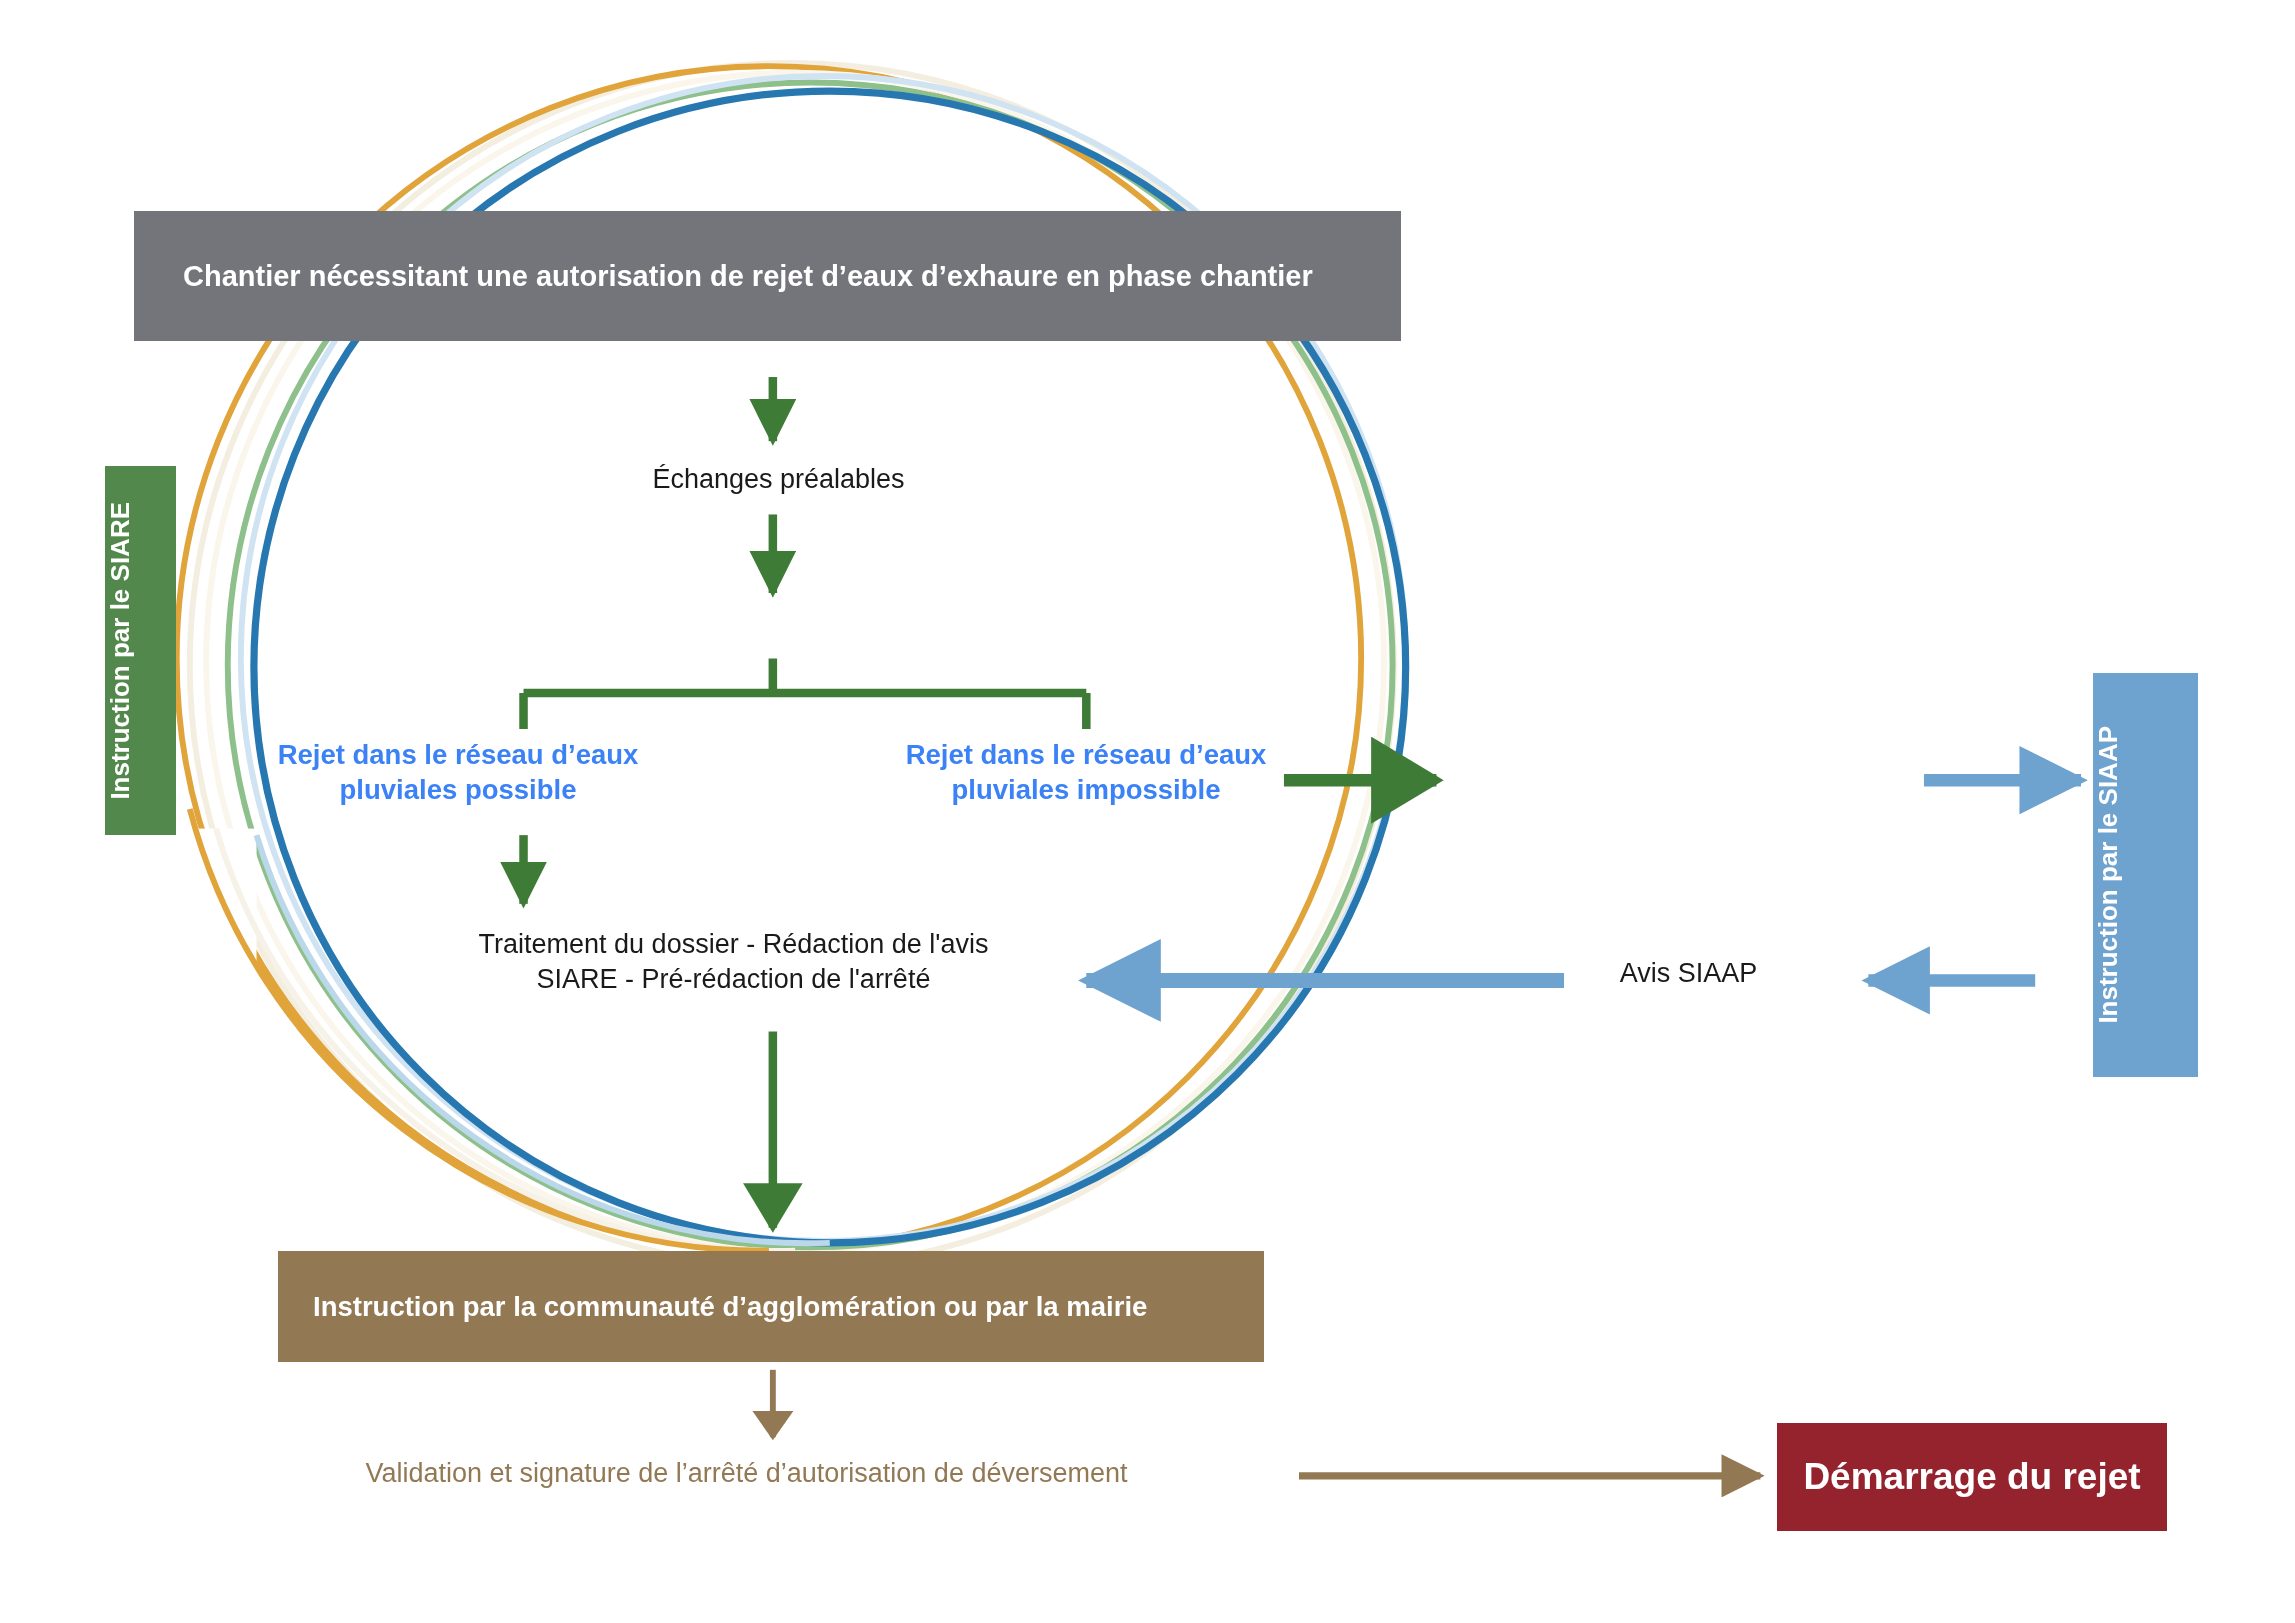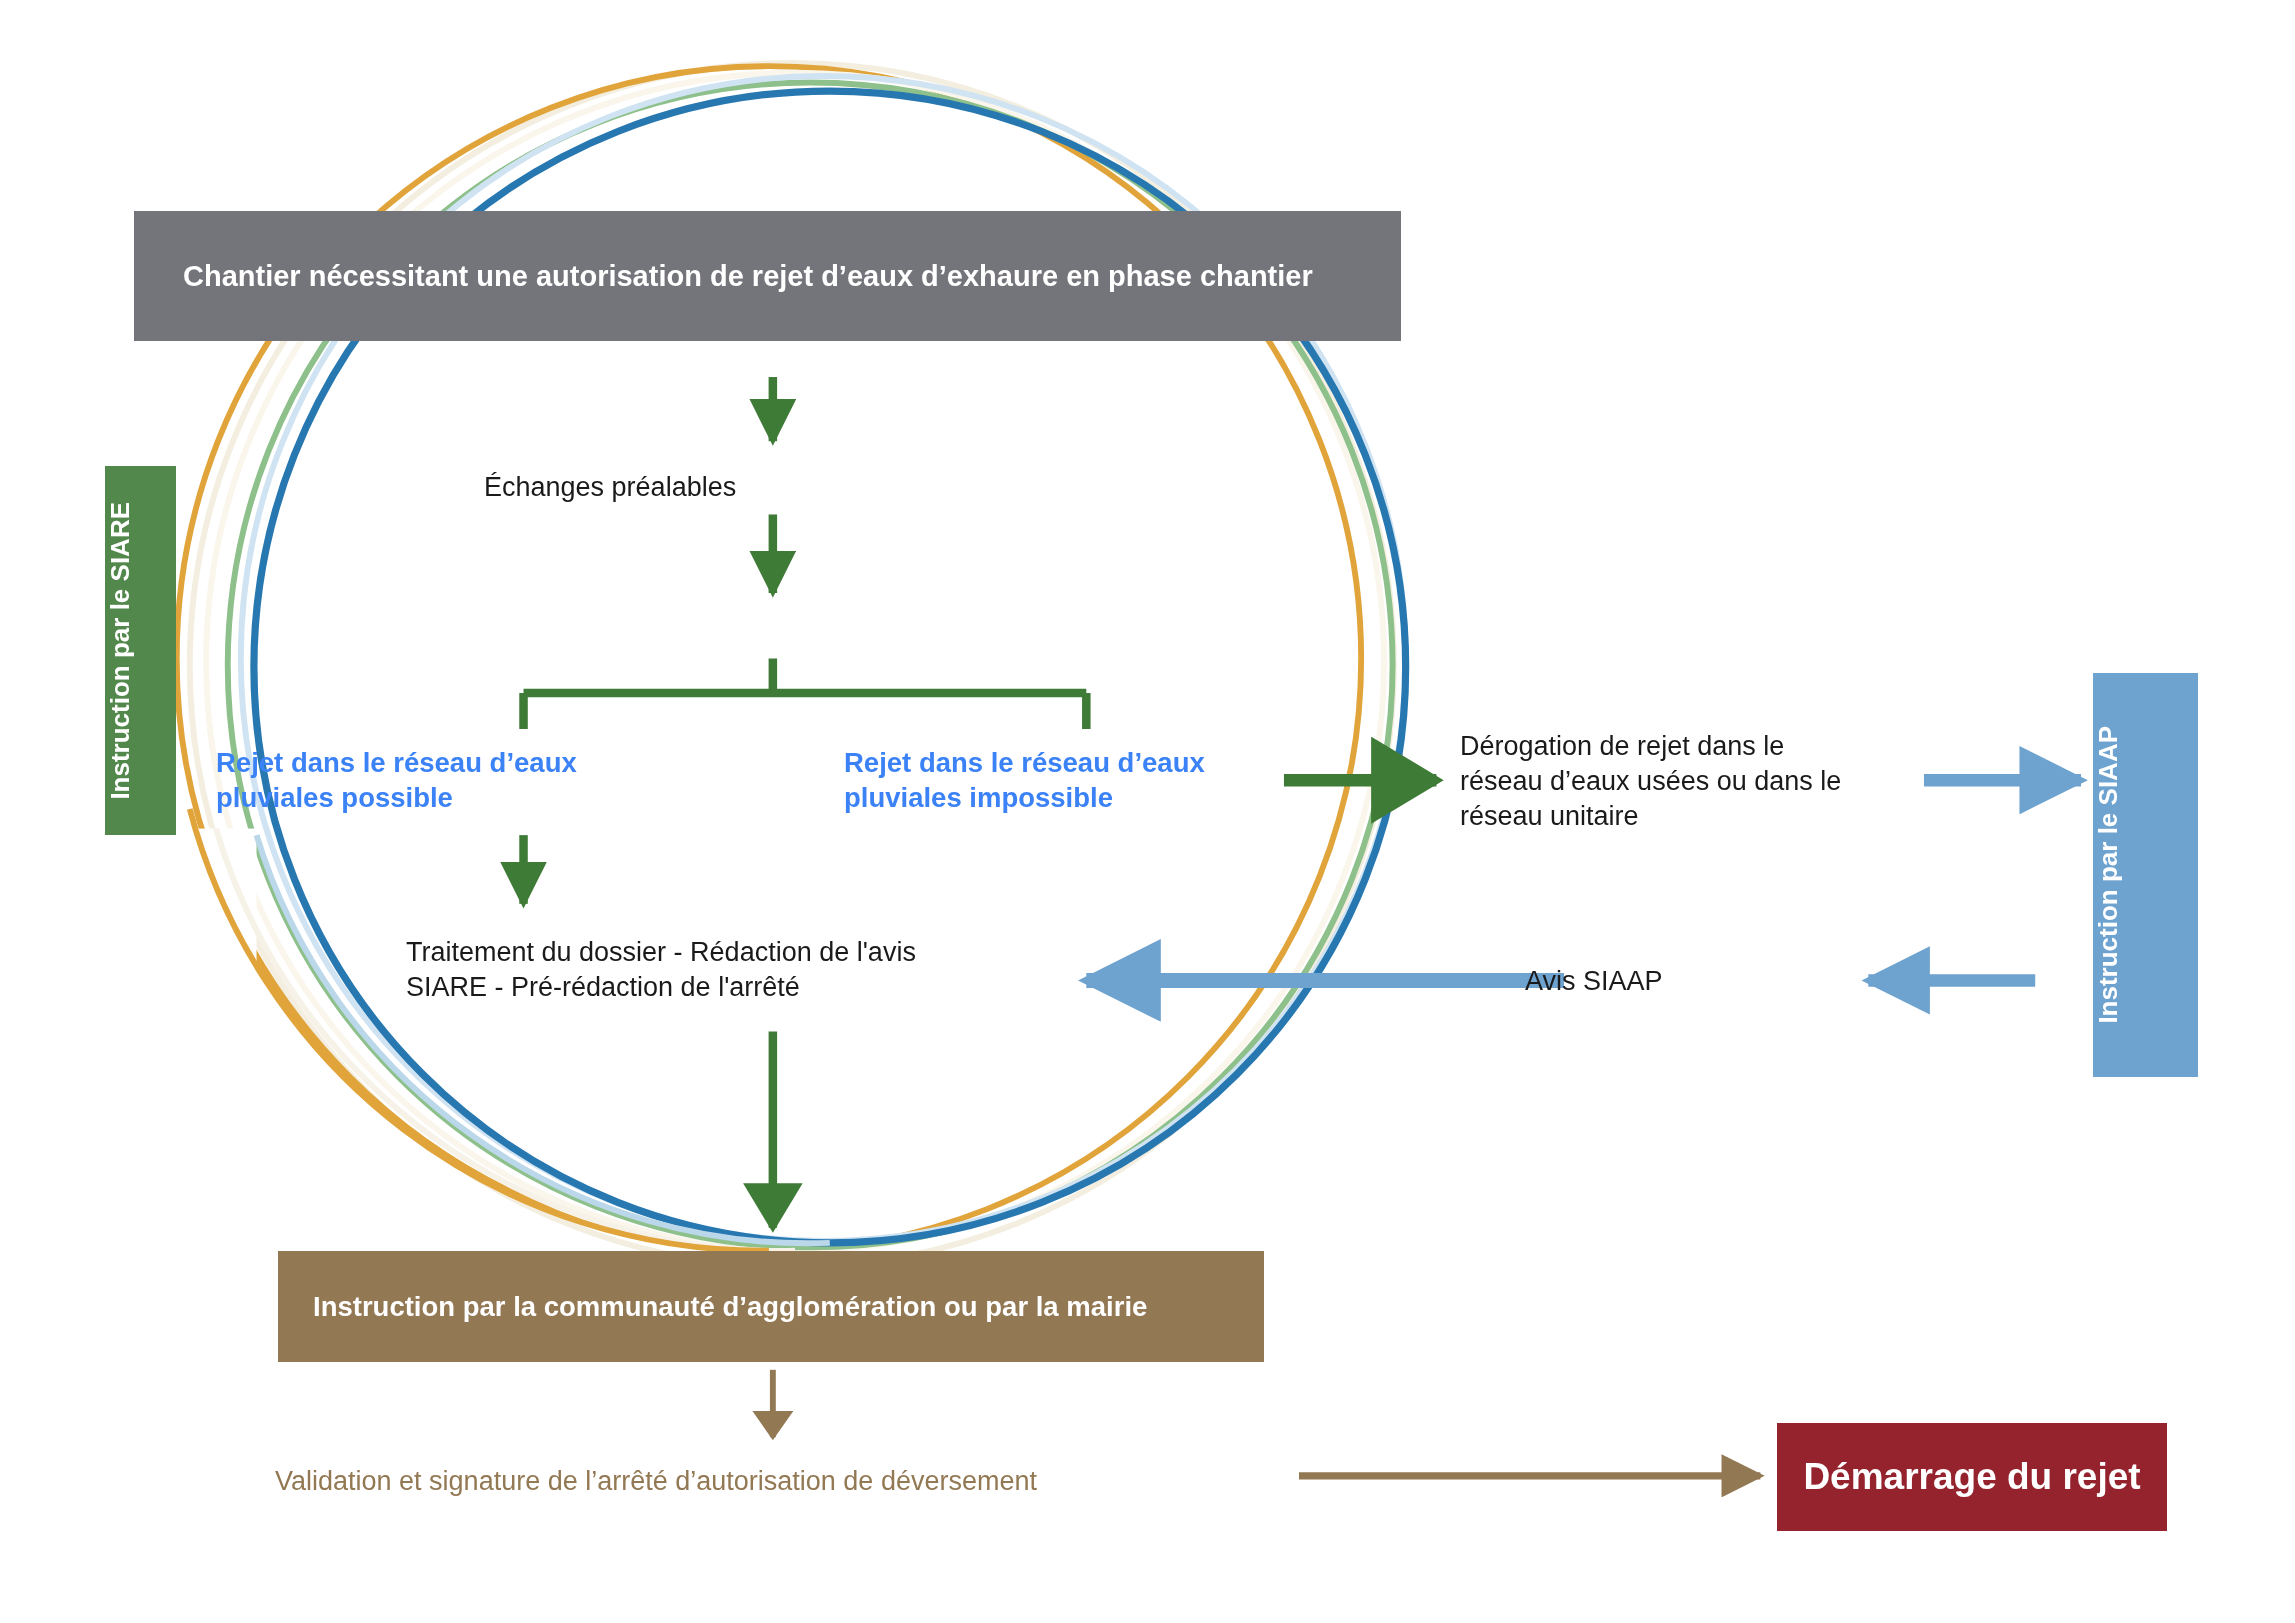--- a/index.html
+++ b/index.html
@@ -28,26 +28,25 @@
     position: absolute;
     left: 0; top: 0;
     width: 2295px;
     height: 1623px;
     pointer-events: none;
   }
 
   
   .node-text {
     position: absolute;
-    text-align: left;
+    text-align: center;
     color: #1a1a1a;
     font-size: 27px;
     line-height: 1.30;
     white-space: pre-line;
-    margin-top: 8px;
   }
   .node-text b { font-weight: 700; }
 
   .green-label {
     color: #3b82f6;
     font-weight: 700;
     font-size: 27.5px;
     line-height: 1.28;
   }
 
@@ -226,23 +225,20 @@
 
   <div class="node-text" id="txt-echanges">Échanges préalables</div>
 
 
   <div class="node-text green-label" id="txt-possible">Rejet dans le réseau d’eaux
 pluviales possible</div>
 
   <div class="node-text green-label" id="txt-impossible">Rejet dans le réseau d’eaux
 pluviales impossible</div>
 
-  <div class="node-text" id="txt-derogation">Dérogation de rejet dans le
-réseau d’eaux usées ou dans le
-réseau unitaire</div>
 
   <div class="node-text" id="txt-traitement">Traitement du dossier - Rédaction de l'avis
 SIARE - Pré-rédaction de l'arrêté</div>
 
   <div class="node-text" id="txt-avis">Avis SIAAP</div>
 
   <div class="node-text brown-text" id="txt-validation">Validation et signature de l’arrêté d’autorisation de déversement</div>
 
 </div>
 

